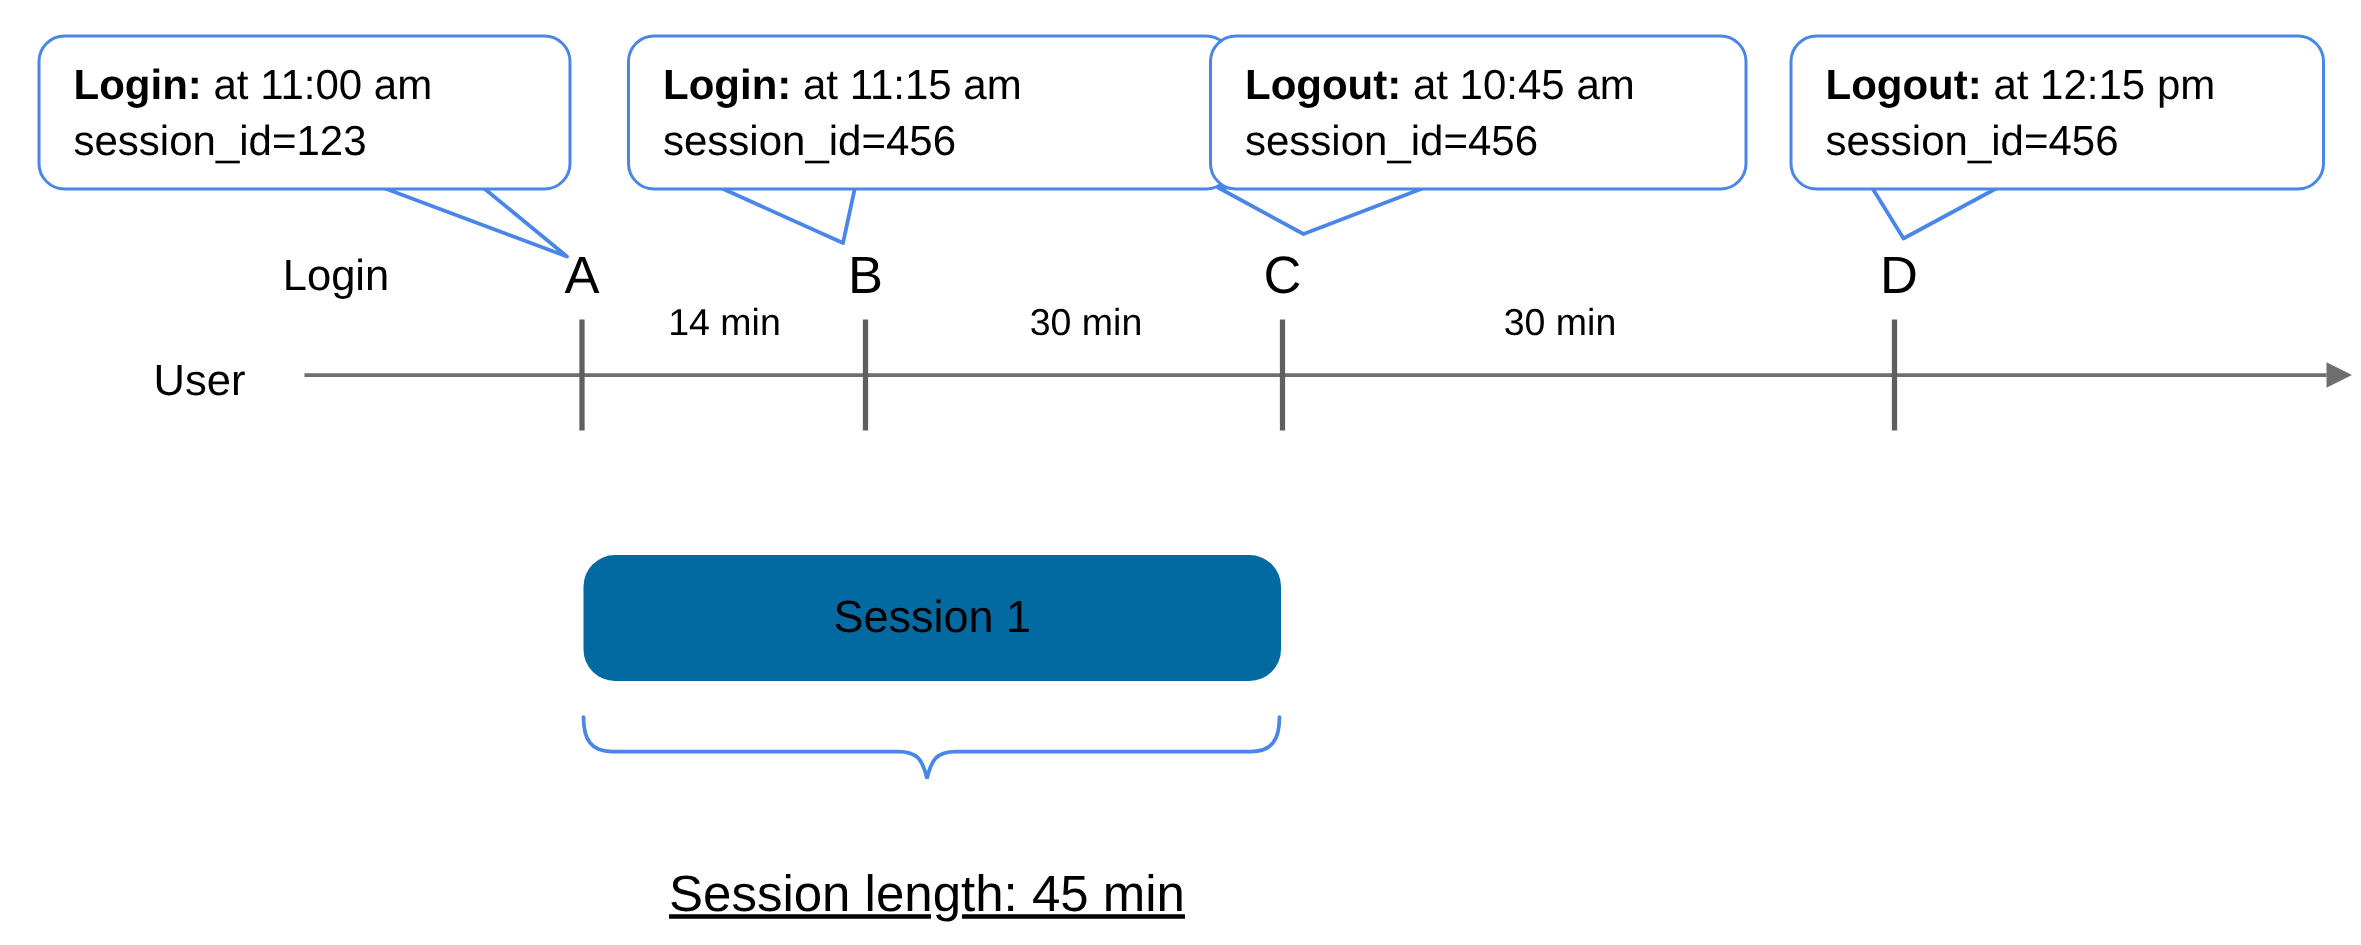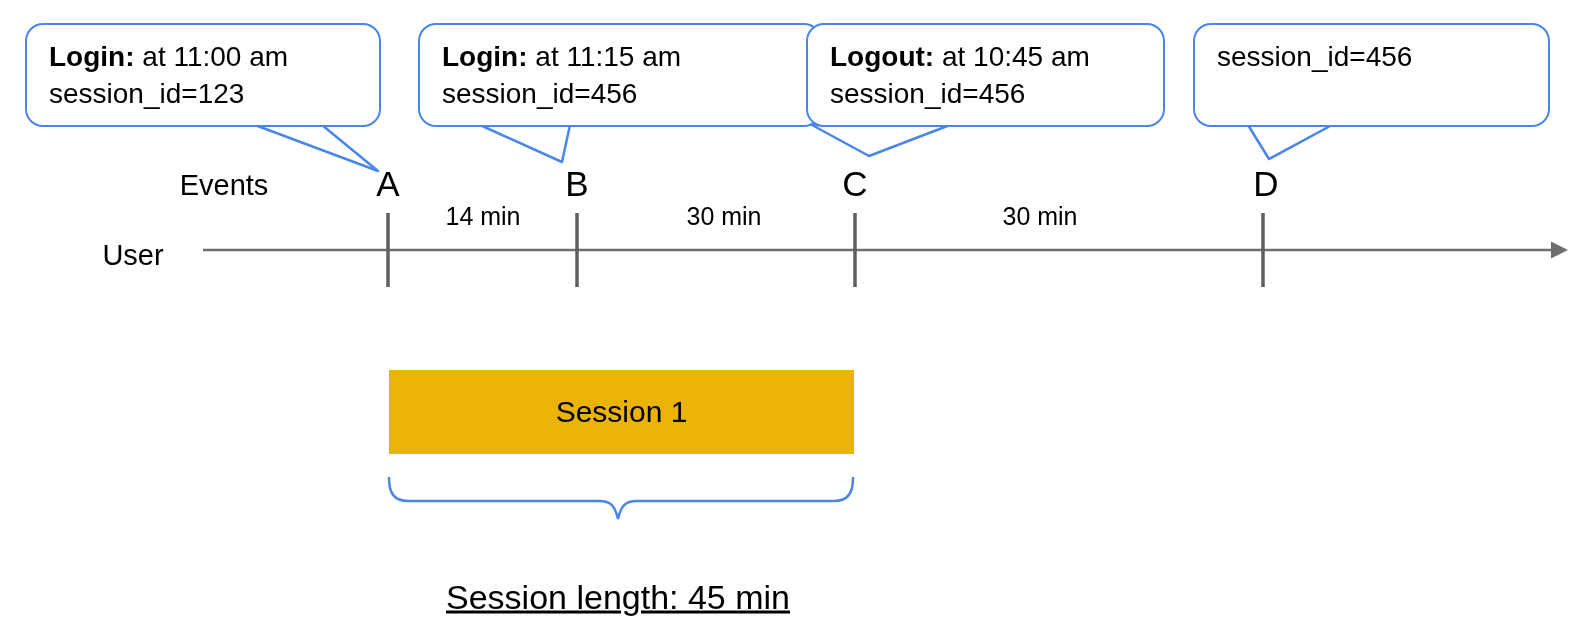--- a/index.html
+++ b/index.html
@@ -33,22 +33,23 @@
   #marker-d{left:1266px;top:184px;}
   #user-label{left:133px;top:255px;font-size:29px;}
   .interval{font-size:25px;}
   #interval-ab{left:483px;top:216px;}
   #interval-bc{left:724px;top:216px;}
   #interval-cd{left:1040px;top:216px;}
 
   
   #session-bar{
     position:absolute;left:389px;top:370px;width:465px;height:84px;
-    background:#eab308;display:flex;align-items:center;justify-content:center;
+    background:#0369a1;display:flex;align-items:center;justify-content:center;
     font-size:30px;
+    border-radius:21px;
   }
   #session-length-label{left:618px;top:597px;font-size:34px;text-decoration:underline;}
 </style>
 </head>
 <body>
 
 <div id="canvas">
 
   <div class="bubble" id="bubble-a">
     <div><b>Login:</b><span> at 11:00 am</span></div>
@@ -56,20 +57,21 @@
   </div>
   <div class="bubble" id="bubble-b">
     <div><b>Login:</b><span> at 11:15 am</span></div>
     <div>session_id=456</div>
   </div>
   <div class="bubble" id="bubble-c">
     <div><b>Logout:</b><span> at 10:45 am</span></div>
     <div>session_id=456</div>
   </div>
   <div class="bubble" id="bubble-d">
+    <div><b>Logout:</b><span> at 12:15 pm</span></div>
     <div>session_id=456</div>
   </div>
 
   <svg class="layer" viewBox="0 0 1574 630">
 
     <polygon points="255,125 322,125 378,171" fill="#ffffff" stroke="#4a86e8" stroke-width="2.5" stroke-linejoin="round"></polygon>
     <polygon points="480,125 570,125 562,162" fill="#ffffff" stroke="#4a86e8" stroke-width="2.5" stroke-linejoin="round"></polygon>
     <polygon points="812,125 950,125 869,156" fill="#ffffff" stroke="#4a86e8" stroke-width="2.5" stroke-linejoin="round"></polygon>
     <polygon points="1248,125 1332,125 1269,159" fill="#ffffff" stroke="#4a86e8" stroke-width="2.5" stroke-linejoin="round"></polygon>
 
@@ -77,21 +79,21 @@
     <polygon points="1551,241.5 1568,250 1551,258.5" fill="#6e6e6e"></polygon>
 
     <line x1="388" y1="213" x2="388" y2="287" stroke="#5f5f5f" stroke-width="3.5"></line>
     <line x1="577" y1="213" x2="577" y2="287" stroke="#5f5f5f" stroke-width="3.5"></line>
     <line x1="855" y1="213" x2="855" y2="287" stroke="#5f5f5f" stroke-width="3.5"></line>
     <line x1="1263" y1="213" x2="1263" y2="287" stroke="#5f5f5f" stroke-width="3.5"></line>
 
     <path d="M389,478 C389,493 394,501 408,501 L599,501 C611,501 615,506 618,519 C621,506 625,501 637,501 L834,501 C848,501 853,493 853,478" fill="none" stroke="#4a86e8" stroke-width="2.5" stroke-linecap="round"></path>
   </svg>
 
-  <div class="lbl" id="events-label">Events</div>
+  <div class="lbl" id="events-label">Login</div>
   <div class="lbl marker" id="marker-a">A</div>
   <div class="lbl marker" id="marker-b">B</div>
   <div class="lbl marker" id="marker-c">C</div>
   <div class="lbl marker" id="marker-d">D</div>
   <div class="lbl" id="user-label">User</div>
   <div class="lbl interval" id="interval-ab">14 min</div>
   <div class="lbl interval" id="interval-bc">30 min</div>
   <div class="lbl interval" id="interval-cd">30 min</div>
 
   <div id="session-bar">

